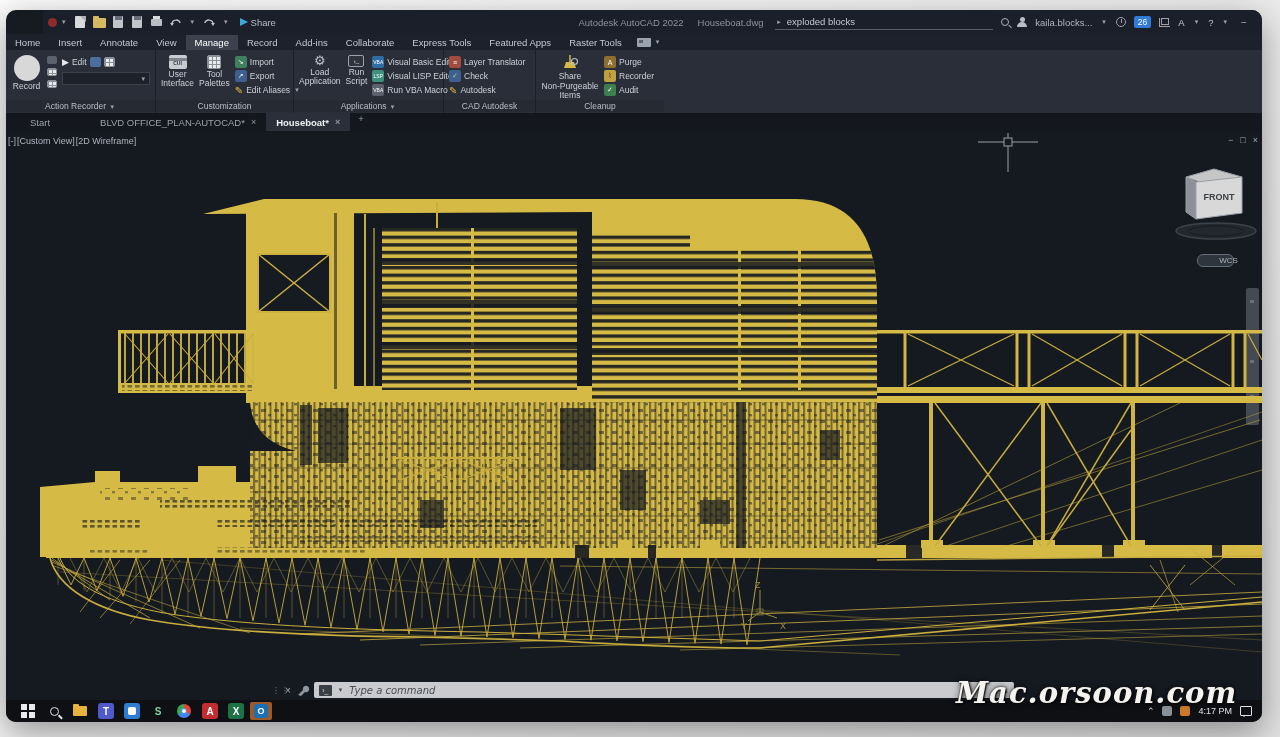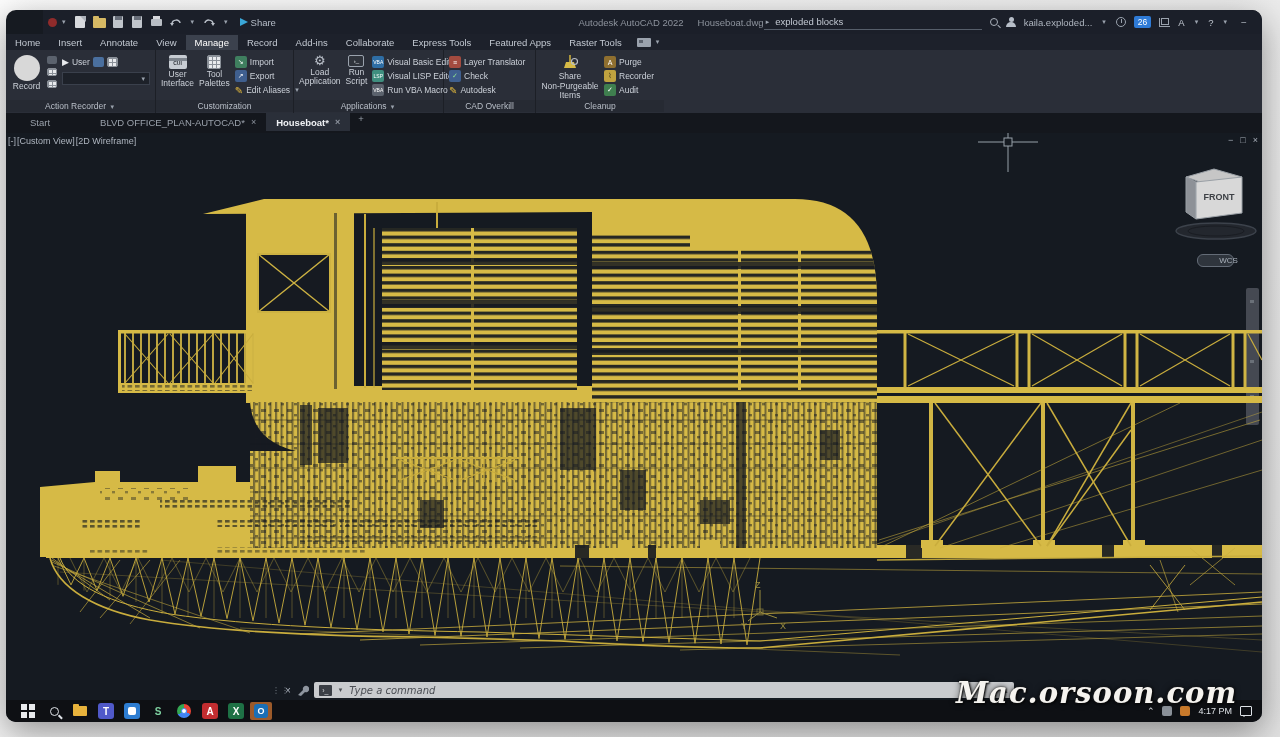--- a/index.html
+++ b/index.html
@@ -183,21 +183,21 @@
       <span>Autodesk AutoCAD 2022</span>
       <span>Houseboat.dwg</span>
     </div>
     <div class="t-right">
       <div class="searchbox">
         <span class="caret">▸</span>
         <span>exploded blocks</span>
       </div>
       <span class="mag"></span>
       <span class="person"></span>
-      <span>kaila.exploded...</span>
+      <span>kaila.blocks...</span>
       <span class="caret">▾</span>
       <span class="clockic"></span>
       <span class="badge">26</span>
       <span class="cartic"></span>
       <span style="color:#c3c9d2;">A</span>
       <span class="caret">▾</span>
       <span style="color:#c3c9d2;">?</span>
       <span class="caret">▾</span>
       <span class="winbtn">−</span>
       <span class="winbtn">□</span>
@@ -231,21 +231,21 @@
           <span>Record</span>
         </div>
         <div class="col" style="gap:4px;">
           <span class="ic" style="background:#5b626d;width:10px;height:8px;"></span>
           <span class="ic grid-ic" style="width:10px;height:8px;"></span>
           <span class="ic grid-ic" style="width:10px;height:8px;"></span>
         </div>
         <div class="col" style="gap:4px;">
           <div class="rsb">
             <span style="color:#e8eaed;font-size:9px;">▶</span>
-            <span>User</span>
+            <span>Edit</span>
             <span class="ic" style="background:#4a6f9e;width:11px;height:10px;"></span>
             <span class="ic grid-ic" style="width:11px;height:10px;"></span>
           </div>
           <div class="combo">
             <span class="caret">▾</span>
           </div>
         </div>
       </div>
       <div class="ptitle">
         <span>Action Recorder</span> <span class="caret">▾</span>
@@ -324,21 +324,21 @@
           <div class="rsb">
             <span class="ic" style="background:#3f5f8f;color:#8fe08f;">✓</span>
             <span>Check</span>
           </div>
           <div class="rsb">
             <span class="pencil">✎</span>
             <span>Autodesk</span>
           </div>
         </div>
       </div>
-      <div class="ptitle">CAD Overkill</div>
+      <div class="ptitle">CAD Autodesk</div>
     </div>
 
     <div class="panel" style="width:128px; border-right:none;">
       <div class="pbody">
         <div class="bigbtn" style="width:58px;">
           <svg width="16" height="16">
             <line x1="8" y1="0" x2="8" y2="7" stroke="#c9ad3d" stroke-width="1.6"></line>
             <path d="M4 7 L12 7 L14 13 L2 13 Z" fill="#d6ba46"></path>
             <circle cx="12.5" cy="6.5" r="3" fill="none" stroke="#b9bfc8" stroke-width="1.2"></circle>
           </svg>

